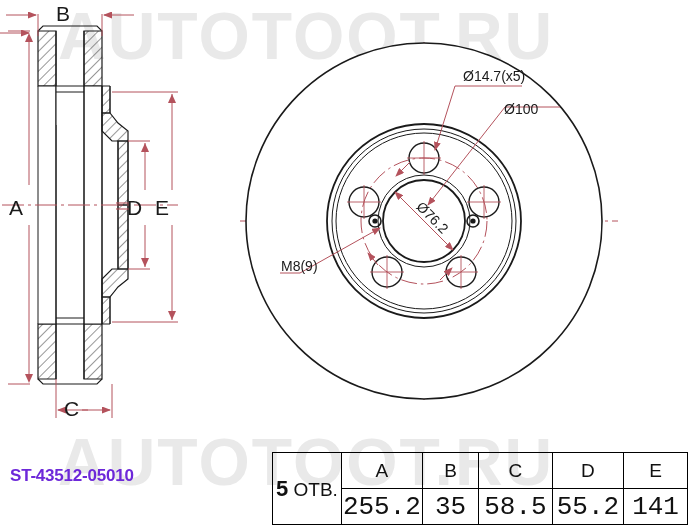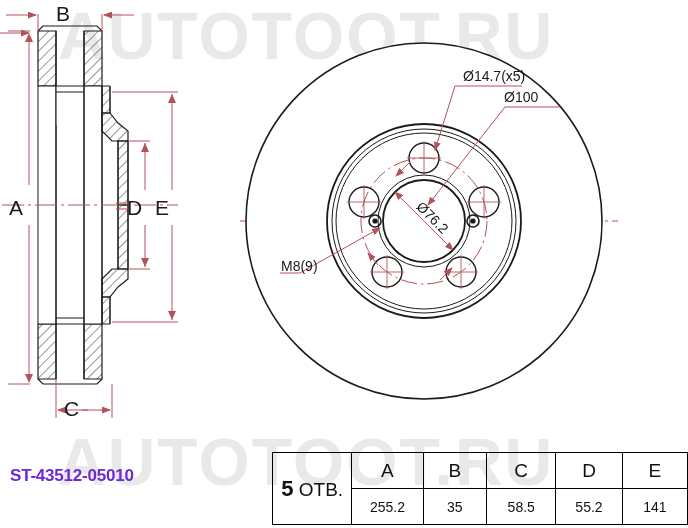--- a/index.html
+++ b/index.html
@@ -64,21 +64,21 @@
   table.spec td{
     border:1px solid #000;
     text-align:center;
     vertical-align:middle;
     font-size:19px;
     color:#111;
     height:33px;
     background:transparent;
   }
   table.spec td.head{ font-size:19px; }
-  table.spec td.val{ font-size:14px; }
+  table.spec td.val{ font-size:26px;font-family:Liberation Mono, monospace; }
   td.otv{
     border:1px solid #000;
     width:86px;
     font-size:15px;
     letter-spacing:0px;
   }
   td.otv .cnt{ font-size:22px; font-weight:bold; }
   .c-a{width:78px;} .c-b{width:74px;} .c-c{width:78px;}
   .c-d{width:74px;} .c-e{width:74px;}
 </style>
@@ -260,21 +260,21 @@
     </g>
   </svg>
 
   <div class="lbl dim-letter" style="left:9px;  top:196px;">A</div>
   <div class="lbl dim-letter" style="left:56px; top:2px;">B</div>
   <div class="lbl dim-letter" style="left:64px; top:397px;">C</div>
   <div class="lbl dim-letter" style="left:127px;top:196px;">D</div>
   <div class="lbl dim-letter" style="left:155px;top:196px;">E</div>
 
   <div class="lbl note" style="left:463px; top:68px;">Ø14.7(x5)</div>
-  <div class="lbl note" style="left:504px; top:89px;">Ø100</div>
+  <div class="lbl note" style="left:504px; top:101px;">Ø100</div>
   <div class="lbl note" style="left:281px; top:258px;">M8(9)</div>
   <div class="lbl note" style="left:419px; top:196px; transform:rotate(45deg); transform-origin:0 50%;">Ø76.2</div>
 
   <div id="part-number">ST-43512-05010</div>
 
   <div id="spec-table-wrap">
     <table class="spec">
       <tbody>
           <tr>
         <td class="otv" rowspan="2">

